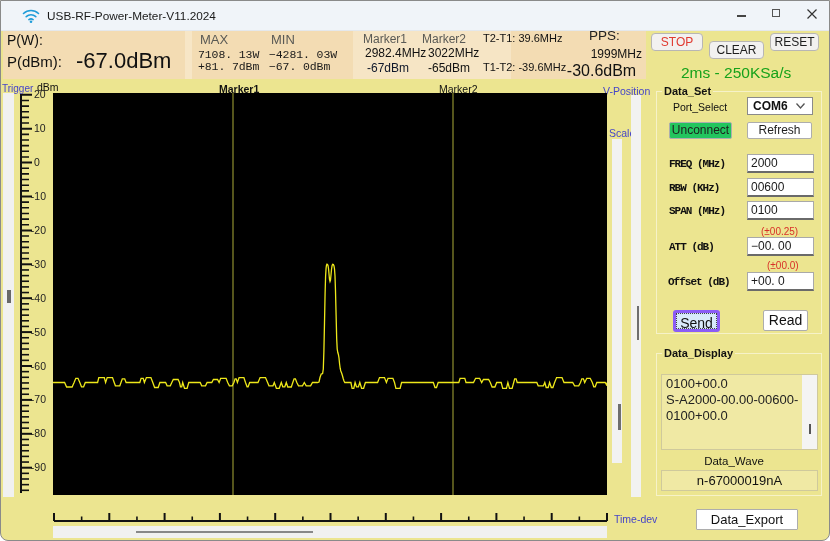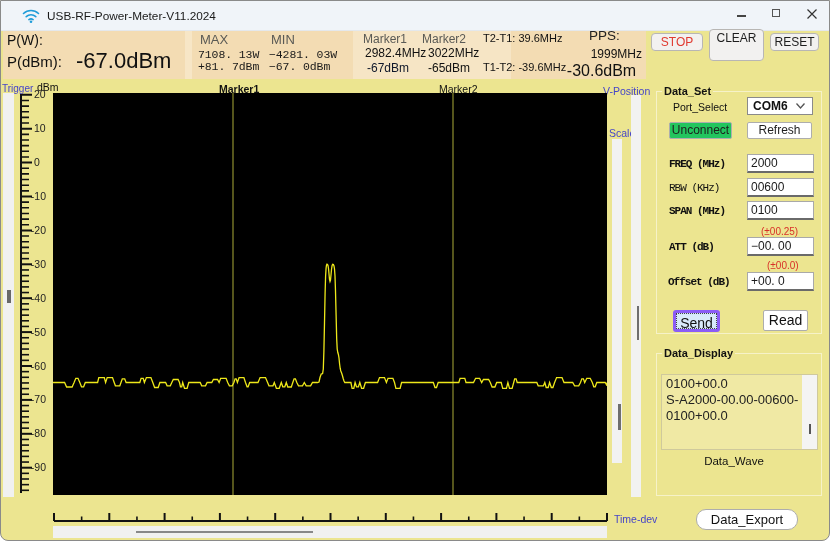--- a/index.html
+++ b/index.html
@@ -53,22 +53,23 @@
  <div class="abs" style="left:427px;top:44.5px;font-size:12px;color:#111">3022MHz</div>
  <div class="abs" style="left:427px;top:60px;font-size:12px;color:#111">-65dBm</div>
 
  <div class="abs" style="left:482px;top:30.5px;font-size:11px;color:#111">T2-T1: 39.6MHz</div>
  <div class="abs" style="left:482px;top:59.5px;font-size:11px;color:#111">T1-T2: -39.6MHz</div>
  <div class="abs" style="left:588px;top:26.5px;font-size:13.5px;color:#222">PPS:</div>
  <div class="abs" style="left:560px;top:46px;width:81px;font-size:12px;color:#111;text-align:right">1999MHz</div>
  <div class="abs" style="left:560px;top:60.5px;width:81px;font-size:16px;color:#111;text-align:center">-30.6dBm</div>
 
  <div class="abs btn" style="left:650px;top:32px;width:52px;height:18px;color:#e03a30">STOP</div>
- <div class="abs btn" style="left:708px;top:28px;width:55px;height:32px">CLEAR</div>
+ <div class="abs btn" style="left:708px;top:40px;width:55px;height:18px">CLEAR</div>
  <div class="abs btn" style="left:769px;top:32px;width:49px;height:18px">RESET</div>
+ <div class="abs" style="left:680px;top:63px;font-size:15.5px;color:#17a21b">2ms - 250KSa/s</div>
 
  <div class="abs blue" style="left:1px;top:81.5px;font-size:10px">Trigger</div>
  <div class="abs" style="left:36px;top:80px;font-size:10.5px;color:#111">dBm</div>
  <div class="abs" style="left:218px;top:82px;font-size:10.5px;font-weight:bold;color:#111">Marker1</div>
  <div class="abs" style="left:438px;top:82px;font-size:10.5px;color:#111">Marker2</div>
  <div class="abs blue" style="left:602px;top:84px;font-size:10.5px">V-Position</div>
  <div class="abs blue" style="left:608px;top:126px;font-size:10.5px">Scale</div>
  <div class="abs blue" style="left:613px;top:512px;font-size:10.5px">Time-dev</div>
 
  <div class="abs" style="left:2px;top:92px;width:11px;height:404px;background:#f1f1f0"></div>
@@ -202,39 +203,40 @@
  <div class="abs" style="left:661px;top:84px;font-size:11px;font-weight:bold;color:#111;background:#ece590;padding:0 2px">Data_Set</div>
  <div class="abs" style="left:672px;top:100px;font-size:10.5px;color:#111">Port_Select</div>
  <div class="abs" style="left:746px;top:96px;width:66px;height:18px;background:#fff;border:1px solid #8a8a8a;font-size:12px;font-weight:bold;color:#111;line-height:16px;padding-left:5px">COM6</div>
  <svg class="abs" style="left:795px;top:102px" width="9" height="6">
       <path d="M0.5 0.5 L4.5 5 L8.5 0.5" fill="none" stroke="#555" stroke-width="1.3"></path>
     </svg>
  <div class="abs btn" style="left:668px;top:121px;width:63px;height:17px;background:#22c55e;border-radius:2px;border-color:#adadad;line-height:15px">Unconnect</div>
  <div class="abs btn" style="left:746px;top:121px;width:65px;height:17px;background:#fff;border-radius:2px;border-color:#adadad;line-height:15px">Refresh</div>
  <div class="abs mono lbl" style="left:668px;top:157px;font-size:11px;font-weight:bold;letter-spacing:-1px">FREQ (MHz)</div>
  <div class="abs box" style="left:746px;top:153px">2000</div>
- <div class="abs mono lbl" style="left:668px;top:181px;font-size:11px;font-weight:normal;letter-spacing:-1px">RBW (KHz)</div>
+ <div class="abs mono lbl" style="left:668px;top:181px;font-size:11px;font-weight:bold;letter-spacing:-1px">RBW (KHz)</div>
  <div class="abs box" style="left:746px;top:177px">00600</div>
  <div class="abs mono lbl" style="left:668px;top:204px;font-size:11px;font-weight:bold;letter-spacing:-1px">SPAN (MHz)</div>
  <div class="abs box" style="left:746px;top:200px">0100</div>
  <div class="abs red" style="left:760px;top:225px;font-size:10px">(±00.25)</div>
  <div class="abs mono lbl" style="left:668px;top:240px;font-size:11px;font-weight:bold;letter-spacing:-1px">ATT (dB)</div>
  <div class="abs box" style="left:746px;top:236px">−00. 00</div>
  <div class="abs red" style="left:766px;top:259px;font-size:10px">(±00.0)</div>
  <div class="abs mono lbl" style="left:667px;top:275px;font-size:11px;font-weight:bold;letter-spacing:-1px">Offset (dB)</div>
  <div class="abs box" style="left:746px;top:271px">+00. 0</div>
  <div class="abs" style="left:672px;top:309px;width:47px;height:22px;background:#d9eafb;border:3px solid #8b5cf6;border-radius:3px;font-size:14px;color:#111;text-align:center;line-height:20px;box-shadow:inset 0 0 0 1.5px #cfe4f7;outline:1px dotted #444;outline-offset:-4px">Send</div>
  <div class="abs" style="left:762px;top:309px;width:45px;height:21px;background:#fff;border:1px solid #adadad;border-radius:2px;font-size:14px;color:#111;text-align:center;line-height:19px">Read</div>
 
  <div class="abs" style="left:655px;top:352px;width:166px;height:143px;border:1px solid rgba(255,255,255,0.5)"></div>
  <div class="abs" style="left:661px;top:346px;font-size:11px;font-weight:bold;color:#111;background:#ece590;padding:0 2px">Data_Display</div>
  <div class="abs" style="left:660px;top:373px;width:157px;height:76px;background:#f0e9a4;border:1px solid #cfc99c"></div>
  <div class="abs" style="left:801px;top:374px;width:15px;height:74px;background:#f4f4f3"></div>
  <div class="abs" style="left:808px;top:423px;width:2px;height:10px;background:#555"></div>
  <div class="abs" style="left:665px;top:375px;font-size:13px;color:#222;line-height:15.8px">0100+00.0<br>S-A2000-00.00-00600-<br>0100+00.0</div>
  <div class="abs" style="left:660px;top:454px;width:146px;font-size:11.5px;color:#111;text-align:center">Data_Wave</div>
- <div class="abs" style="left:695px;top:508px;width:102px;height:21px;background:#fff;border:1px solid #adadad;border-radius:10px;font-size:13px;color:#111;text-align:center;line-height:19px">Data_Export</div>
+ <div class="abs" style="left:660px;top:469px;width:157px;height:21px;background:#f0e9a4;border:1px solid #cfc99c;font-size:13px;color:#111;text-align:center;line-height:19px">n-67000019nA</div>
+ <div class="abs" style="left:695px;top:508px;width:102px;height:21px;background:#fff;border:1px solid #adadad;border-radius:1px;font-size:13px;color:#111;text-align:center;line-height:19px">Data_Export</div>
 </div>
 
 <style>
 .box{width:67px;height:19px;background:#fff;border:1px solid #a9a9a9;border-bottom:2px solid #6a6a6a;font-family:"Liberation Sans",sans-serif;font-size:12px;color:#1a1a1a;line-height:16px;padding-left:3px}
 .lbl{color:#111}
 </style>
 
 </body></html>

